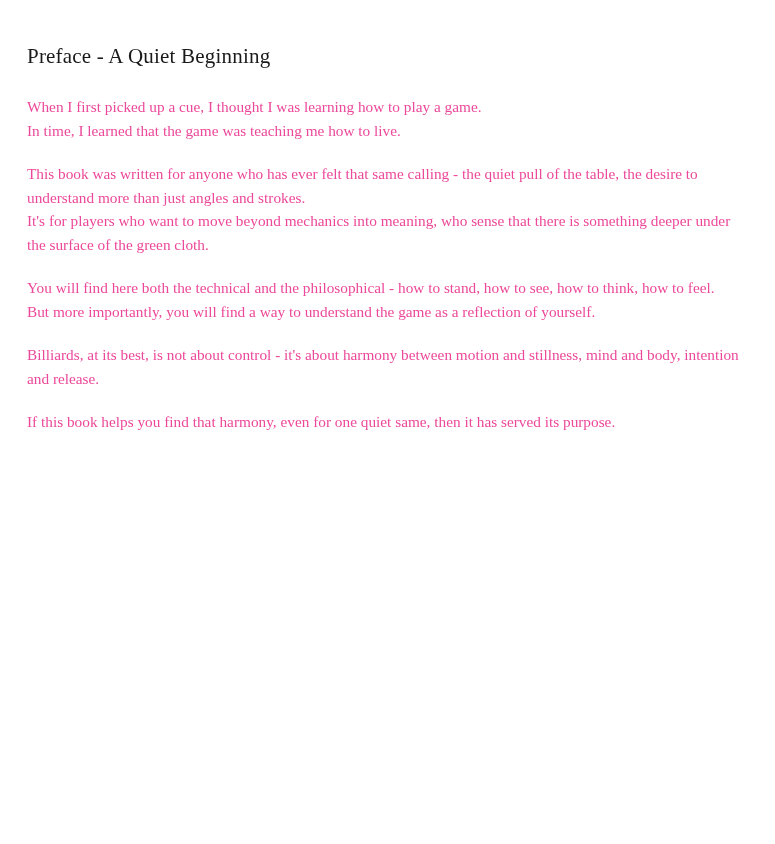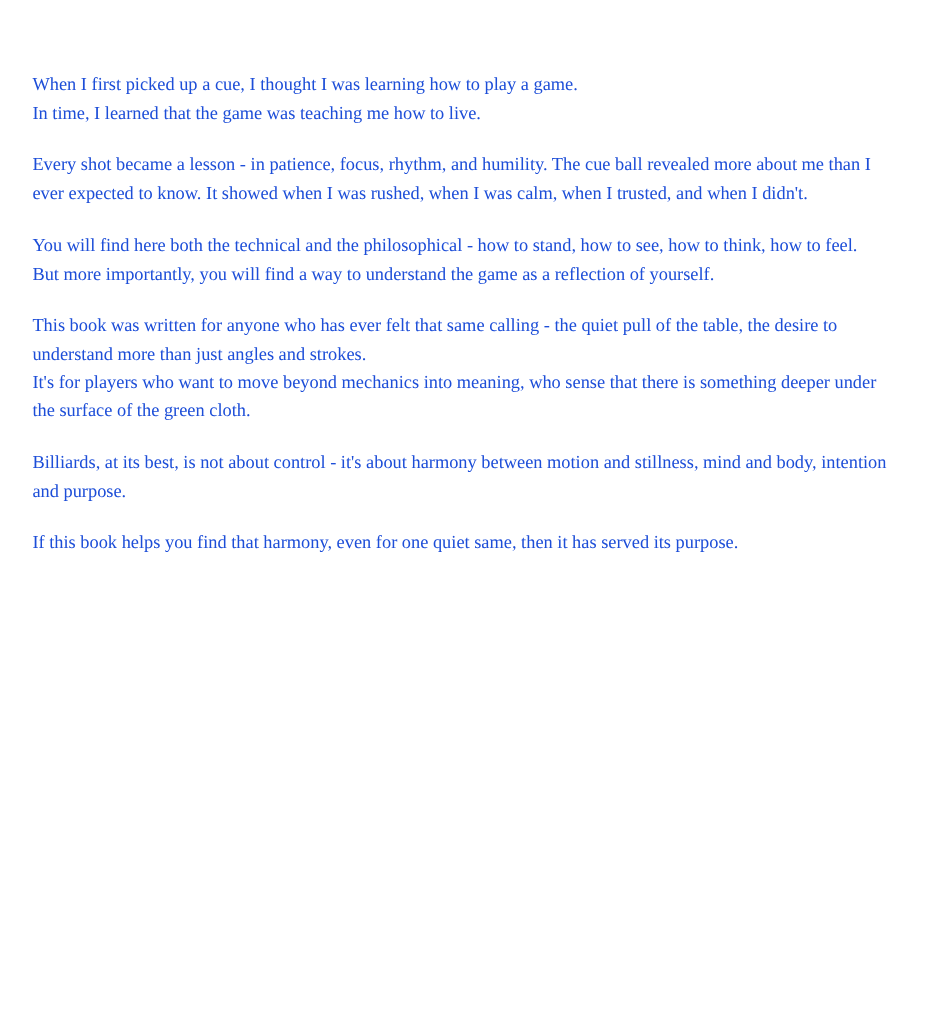--- a/index.html
+++ b/index.html
@@ -27,45 +27,45 @@
     font-size: 21px;
     font-weight: normal;
     letter-spacing: 0.2px;
     color: #1a1a1a;
     margin: 0 0 26px 0;
     line-height: 1.2;
   }
   .body-block {
     font-size: 15.3px;
     line-height: 23.5px;
-    color: #1d4ed8;
+    color: #ec4899;
     margin: 15px 0 20px 0;
     max-width: 726px;
     text-align: left;
     white-space: pre-wrap;
   }
   .body-block:last-child {
     margin-bottom: 0;
   }
 </style>
 </head>
 <body>
 
 <div class="page">
 
+  <h1 class="doc-title">Preface - A Quiet Beginning</h1>
 
   <p class="body-block">When I first picked up a cue, I thought I was learning how to play a game.
 In time, I learned that the game was teaching me how to live.</p>
 
-  <p class="body-block">Every shot became a lesson - in patience, focus, rhythm, and humility. The cue ball revealed more about me than I ever expected to know. It showed when I was rushed, when I was calm, when I trusted, and when I didn't.</p>
+
+  <p class="body-block">This book was written for anyone who has ever felt that same calling - the quiet pull of the table, the desire to understand more than just angles and strokes.
+It's for players who want to move beyond mechanics into meaning, who sense that there is something deeper under the surface of the green cloth.</p>
 
   <p class="body-block">You will find here both the technical and the philosophical - how to stand, how to see, how to think, how to feel.
 But more importantly, you will find a way to understand the game as a reflection of yourself.</p>
 
-  <p class="body-block">This book was written for anyone who has ever felt that same calling - the quiet pull of the table, the desire to understand more than just angles and strokes.
-It's for players who want to move beyond mechanics into meaning, who sense that there is something deeper under the surface of the green cloth.</p>
 
-
-  <p class="body-block">Billiards, at its best, is not about control - it's about harmony between motion and stillness, mind and body, intention and purpose.</p>
+  <p class="body-block">Billiards, at its best, is not about control - it's about harmony between motion and stillness, mind and body, intention and release.</p>
 
   <p class="body-block">If this book helps you find that harmony, even for one quiet same, then it has served its purpose.</p>
 
 </div>
 
 </body></html>

